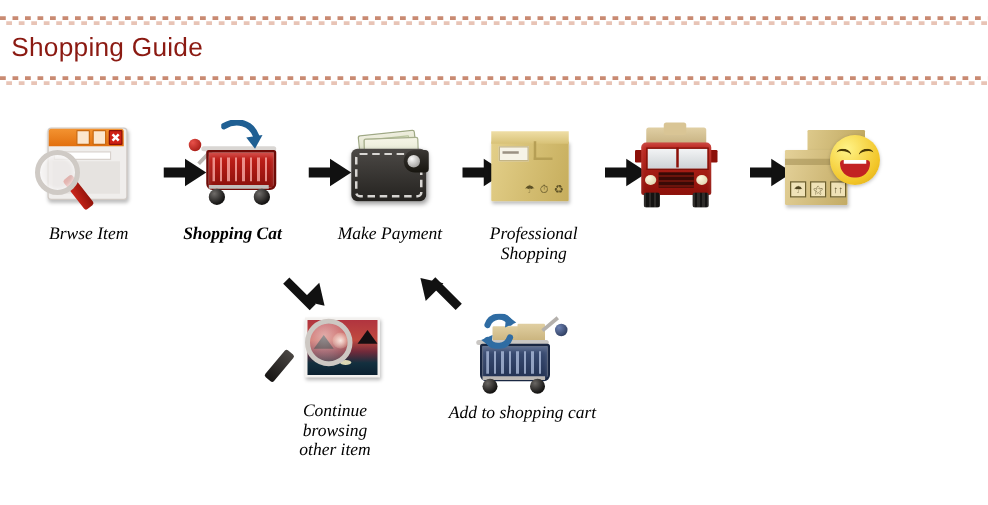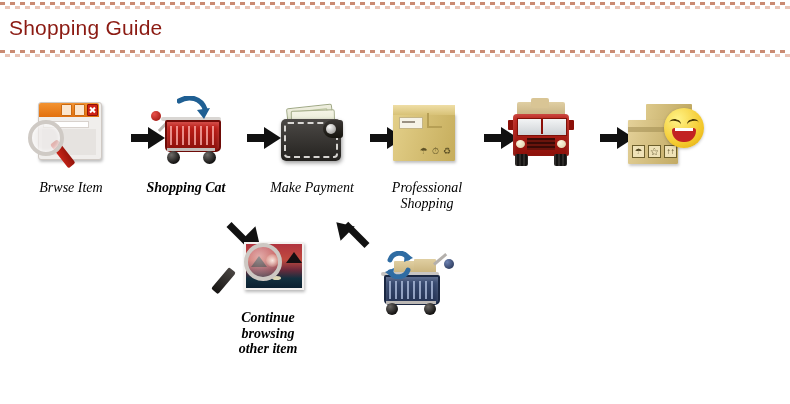--- a/index.html
+++ b/index.html
@@ -16,21 +16,21 @@
     width: 790px;
     height: 404px;
     background: #ffffff;
     overflow: hidden;
   }
 
   
   #header {
     position: absolute;
     left: 0;
-    top: 0;
+    top: 11px;
     width: 790px;
     height: 56px;
     text-decoration: underline;
   }
   .dotted-rule {
     position: absolute;
     left: 0;
     width: 790px;
     height: 7px;
     background-image:
@@ -580,21 +580,21 @@
         </div>
       </div>
     </div>
   </div>
 
   <div class="arrow-diag" id="arrow-to-browse-again" style="left:226px; top:215px;">
     <div class="shaft"></div>
       <div class="head"></div>
   </div>
 
-  <div class="step" style="left:218px; top:236px; width:100px;font-weight:bold;">
+  <div class="step" style="left:218px; top:248px; width:100px;">
     <div class="step-icon" style="width:92px; height:70px;">
       <div class="ic-photo">
         <div class="frame">
           <div class="pic">
             <div class="sun"></div>
             <div class="palm p1"></div>
             <div class="palm p2"></div>
             <div class="glint"></div>
           </div>
         </div>
@@ -626,15 +626,16 @@
         <div class="wheel w1"></div>
         <div class="wheel w2"></div>
         <svg class="recycle" viewBox="0 0 30 28">
           <path d="M6 9 A 10 10 0 0 1 24 7" stroke="#2f6ca3" stroke-width="5" fill="none" stroke-linecap="round"></path>
           <path d="M21 1 L29 7 L20 11 Z" fill="#2f6ca3"></path>
           <path d="M24 19 A 10 10 0 0 1 6 21" stroke="#2f6ca3" stroke-width="5" fill="none" stroke-linecap="round"></path>
           <path d="M9 27 L1 21 L10 17 Z" fill="#2f6ca3"></path>
         </svg>
       </div>
     </div>
+    <div class="step-label">Add to shopping cart</div>
   </div>
 
 </div>
 
 </body></html>

